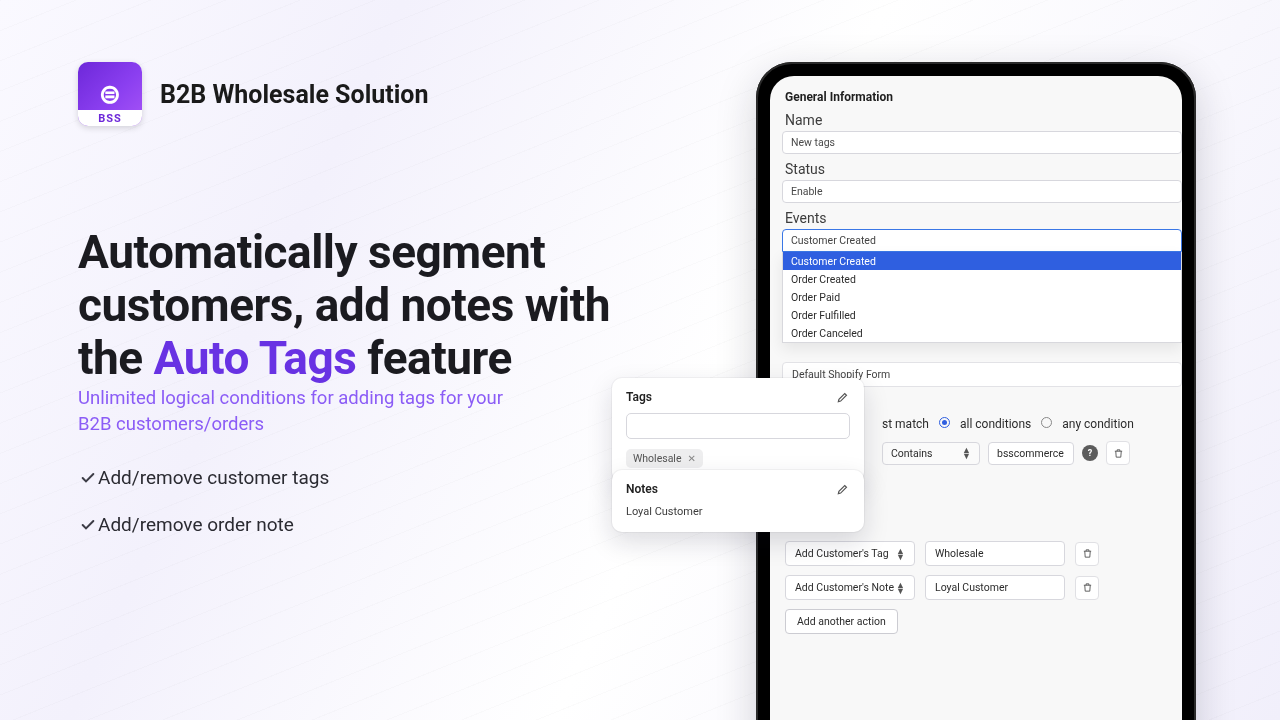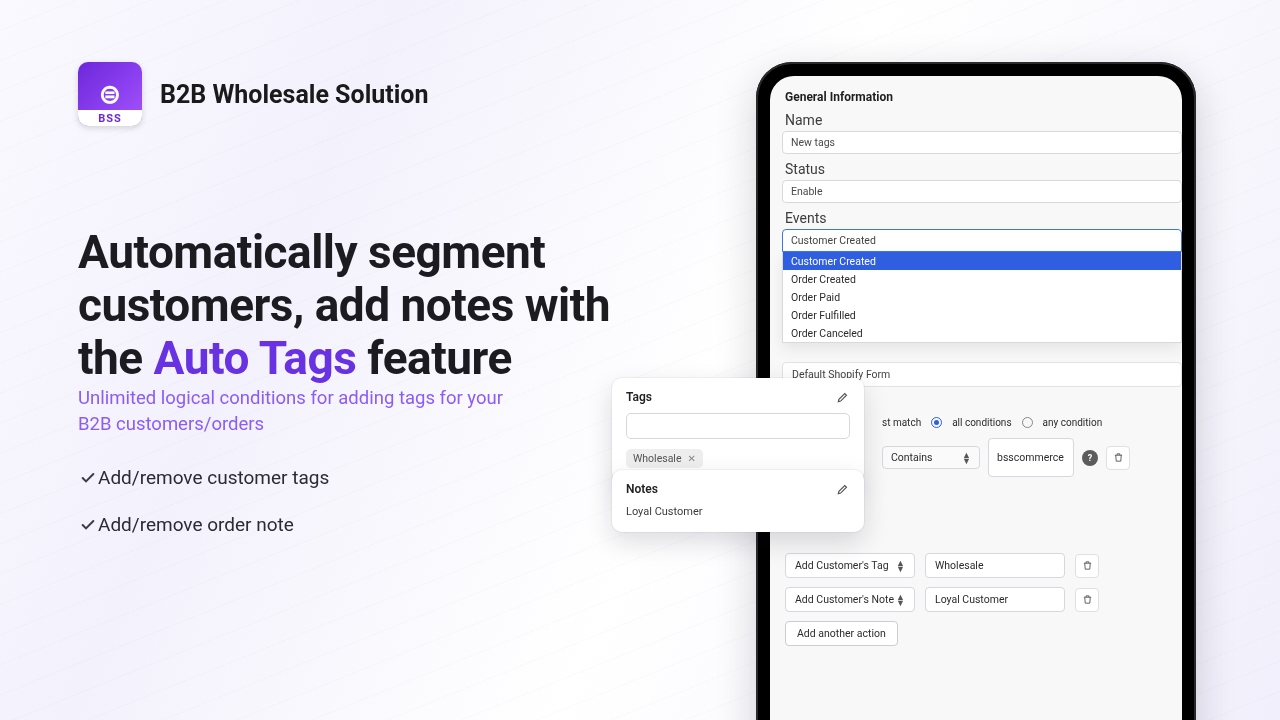--- a/index.html
+++ b/index.html
@@ -72,27 +72,27 @@
     background:#fff; border:1px solid #d7d7dd; border-radius:4px;
     padding:4px 8px; font-size:10.5px; color:#4a4a4a; margin-right:0;
   }
   .dropdown-wrap { margin-right:0; }
   .dropdown-sel { border:1.5px solid #3a77e6; background:#fff; border-radius:4px 4px 0 0; padding:4px 8px; font-size:10.5px; color:#444;}
   .dropdown-list { background:#fff; border:1px solid #d8d8dd; border-top:none; font-size:10.5px; box-shadow:0 6px 14px rgba(0,0,0,.08);}
   .dropdown-list div { padding:2.5px 8px; }
   .dropdown-list .hi { background:#2f5fe0; color:#fff; }
   .sec-below { margin-right:0; }
   .default-form { background:#fff; border:1px solid #e2e2e6; border-radius:4px; padding:5px 9px; margin-top:19px; font-size:10.5px; color:#444;}
-  .match-row { display:flex; align-items:center; gap:10px; margin:30px 0 10px 100px; font-size:10px;}
+  .match-row { display:flex; gap:10px; margin:30px 0 10px 100px; font-size:12px;}
   .radio { width:11px; height:11px; border-radius:50%; border:1.5px solid #888; display:inline-flex; align-items:center; justify-content:center;}
   .radio.on { border-color:#2f5fe0;}
   .radio.on::after { content:""; width:5px;height:5px;border-radius:50%;background:#2f5fe0;}
   .cond-row { display:flex; align-items:center; gap:8px; margin:8px 0 0 100px;}
   .cond-sel { background:#fafafa; border:1px solid #d7d7dd; border-radius:4px; padding:4px 8px; font-size:10.5px; min-width:98px; display:flex; justify-content:space-between; align-items:center;}
-  .cond-val { background:#fff; border:1px solid #d7d7dd; border-radius:4px; padding:12px 8px; font-size:10.5px; min-width:86px;}
+  .cond-val { background:#fff; border:1px solid #d7d7dd; border-radius:4px; padding:4px 8px; font-size:10.5px; min-width:86px;}
   .qmark { width:16px;height:16px;border-radius:50%;background:#5c5c5c;color:#fff;display:flex;align-items:center;justify-content:center;font-size:9px;font-weight:700;}
   .trash { width:24px;height:24px;border:1px solid #e0e0e4;border-radius:4px;display:flex;align-items:center;justify-content:center;background:#fff;}
   .trash svg{width:11px;height:11px;stroke:#555;}
   .actions { margin:76px 0 0 3px; }
   .action-row { display:flex; align-items:center; gap:10px; margin-bottom:9px;}
   .action-sel { background:#fff; border:1px solid #d7d7dd; border-radius:4px; padding:5px 9px; font-size:10.5px; width:130px; display:flex; justify-content:space-between; align-items:center;}
   .action-val { background:#fff; border:1px solid #d7d7dd; border-radius:4px; padding:5px 9px; font-size:10.5px; width:140px;}
   .add-action { background:#fff; border:1px solid #ccccd2; border-radius:4px; padding:5px 11px; font-size:10.5px; display:inline-block;}
   
   .float-card {

